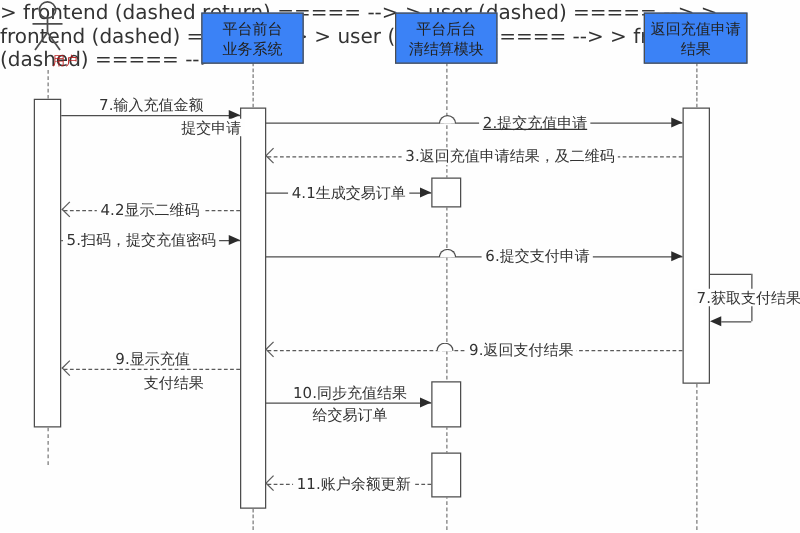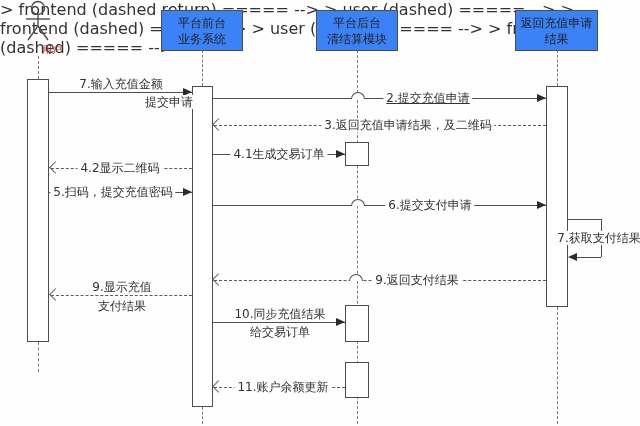--- a/index.html
+++ b/index.html
@@ -134,21 +134,21 @@
   &gt; frontend (dashed) ===== --&gt;
   <div class="mline dashed" style="left:214px;top:280px;width:332px;"></div>
   <div class="hop" style="left:349px;top:274px;"></div>
   <div class="ah-open-left" style="left:214px;top:275px;"></div>
   <div class="mlabel" style="left:417px;top:280px;">9.返回支付结果</div>
 
   &gt; user (dashed) ===== --&gt;
   <div class="mline dashed" style="left:51px;top:295px;width:141px;"></div>
   <div class="ah-open-left" style="left:51px;top:290px;"></div>
   <div class="mlabel" style="left:122px;top:287px;">9.显示充值</div>
-  <div class="mlabel" style="left:122px;top:306px;">支付结果</div>
+  <div class="mlabel" style="left:139px;top:306px;">支付结果</div>
 
   
   <div class="mline" style="left:212px;top:322px;width:133px;"></div>
   <div class="ah-right" style="left:336px;top:318px;"></div>
   <div class="mlabel" style="left:280px;top:314px;">10.同步充值结果</div>
   <div class="mlabel" style="left:280px;top:332px;">给交易订单</div>
 
   &gt; frontend (dashed) ===== --&gt;
   <div class="mline dashed" style="left:214px;top:387px;width:131px;"></div>
   <div class="ah-open-left" style="left:214px;top:382px;"></div>

